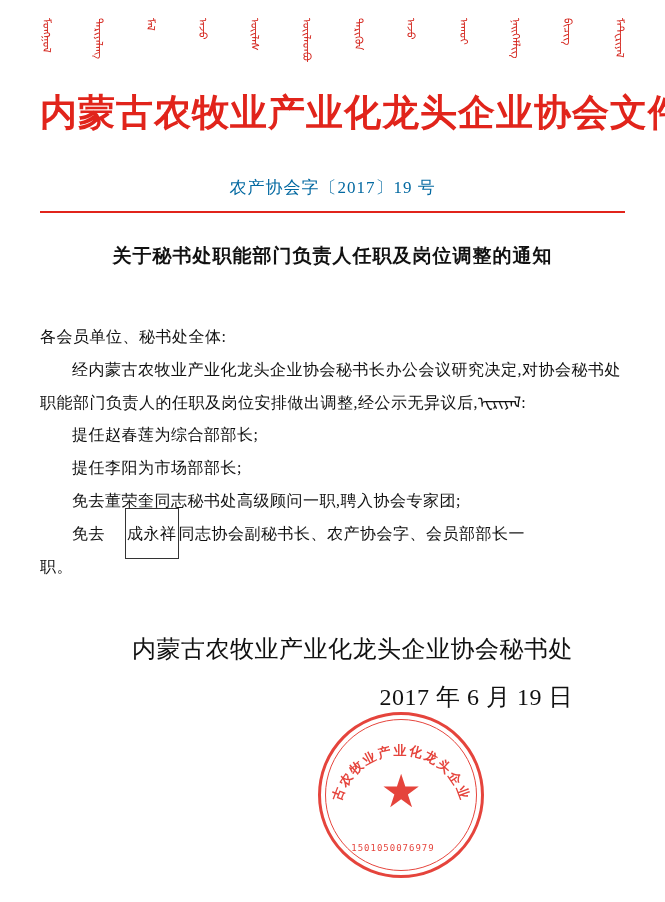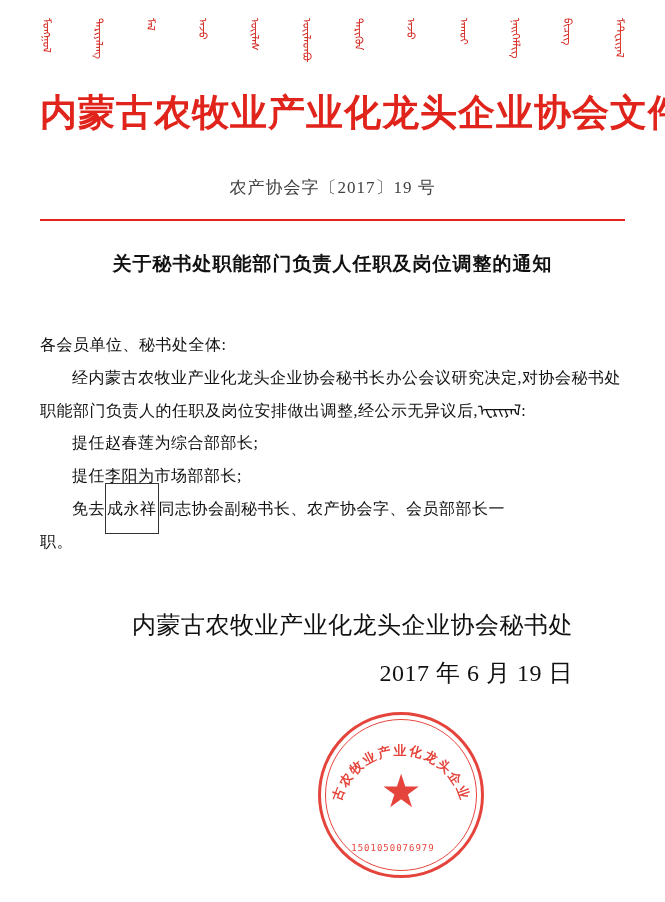--- a/index.html
+++ b/index.html
@@ -55,23 +55,23 @@
     letter-spacing: 1px;
     margin-top: 28px;
     margin-bottom: 6px;
     white-space: nowrap;
   }
 
   
   .doc-number {
     text-align: center;
     font-size: 17px;
-    color: #404040;
+    color: #0369a1;
     margin-top: 38px;
-    margin-bottom: 20px;
+    margin-bottom: 12px;
     letter-spacing: 1px;
   }
 
   
   .red-rule {
     border: none;
     border-top: 2.5px solid #e1241b;
     margin: 10px 0 30px 0;
   }
 
@@ -92,20 +92,21 @@
   }
   .body-text p {
     margin: 0;
   }
   .indent {
     text-indent: 2em;
   }
   .boxed {
     border: 1px solid #333;
     padding: 16px 1px;
+    margin-left: 20px;
   }
 
   
   .signature {
     margin-top: 42px;
     text-align: right;
     padding-right: 52px;
     font-size: 24px;
     line-height: 2.0;
     letter-spacing: 0.5px;
@@ -192,20 +193,21 @@
 
   <hr class="red-rule">
 
   <div class="doc-subject">关于秘书处职能部门负责人任职及岗位调整的通知</div>
 
   <div class="body-text">
     <p>各会员单位、秘书处全体:</p>
     <p class="indent">经内蒙古农牧业产业化龙头企业协会秘书长办公会议研究决定,对协会秘书处职能部门负责人的任职及岗位安排做出调整,经公示无异议后,ᠧᠷᠢᠶᠠᠯ:</p>
     <p class="indent">提任赵春莲为综合部部长;</p>
     <p class="indent">提任李阳为市场部部长;</p>
+    <p class="indent">免去董荣奎同志秘书处高级顾问一职,聘入协会专家团;</p>
     <p class="indent">
       <span>免去</span><span class="boxed">成永祥</span><span>同志协会副秘书长、农产协会字、会员部部长一</span>
     </p>
     <p>职。</p>
   </div>
 
   <div class="signature">
     <div>内蒙古农牧业产业化龙头企业协会秘书处</div>
     <div>2017 年 6 月 19 日</div>
   </div>

